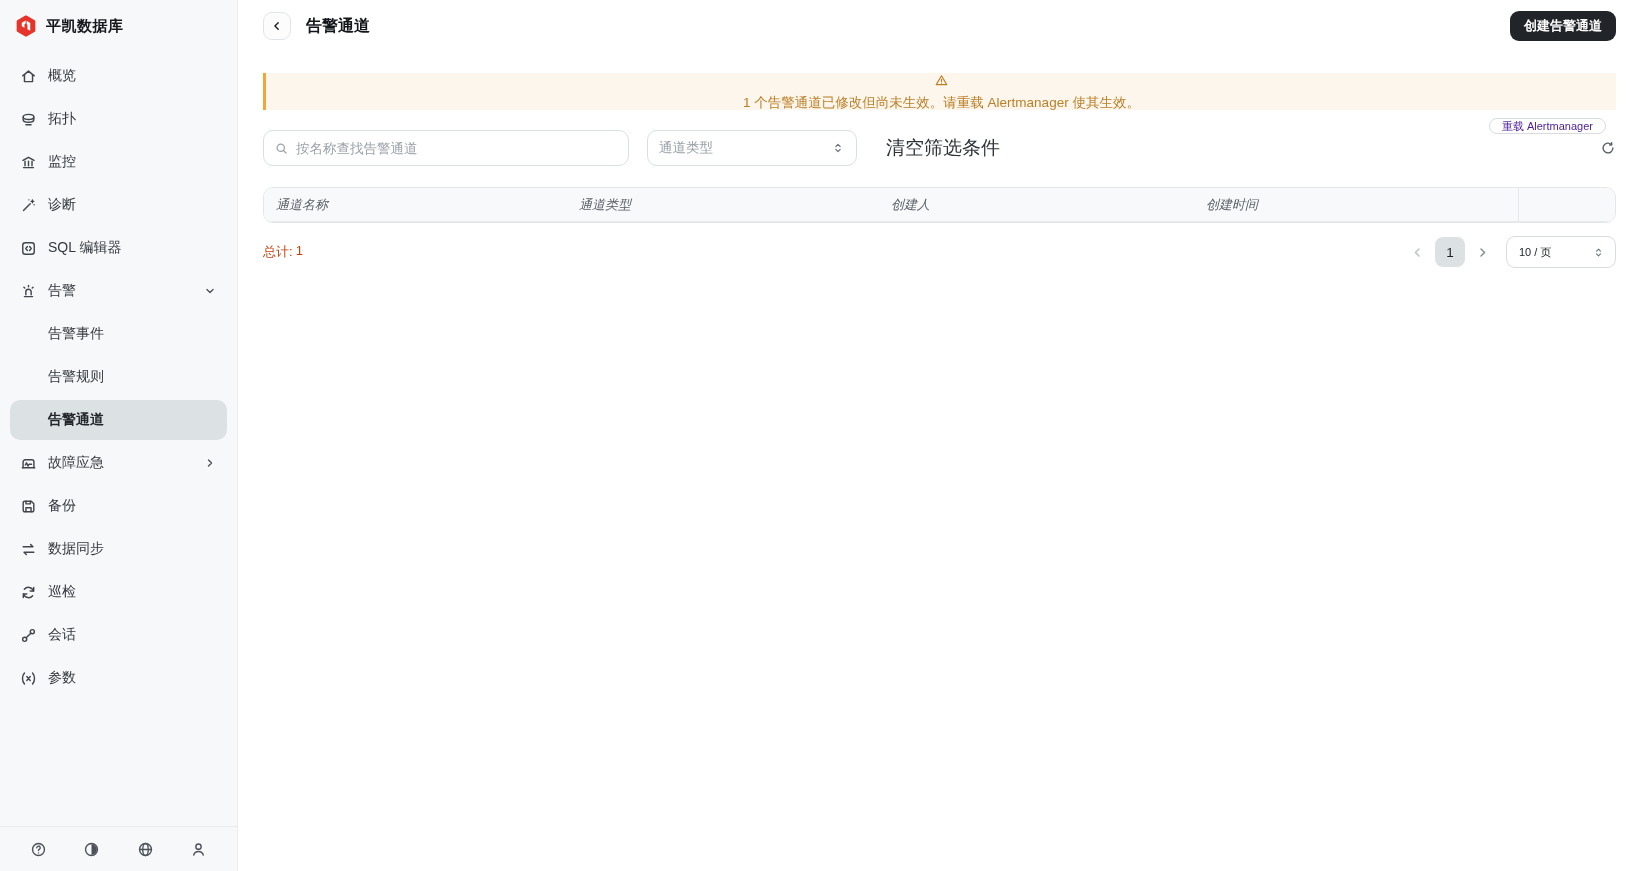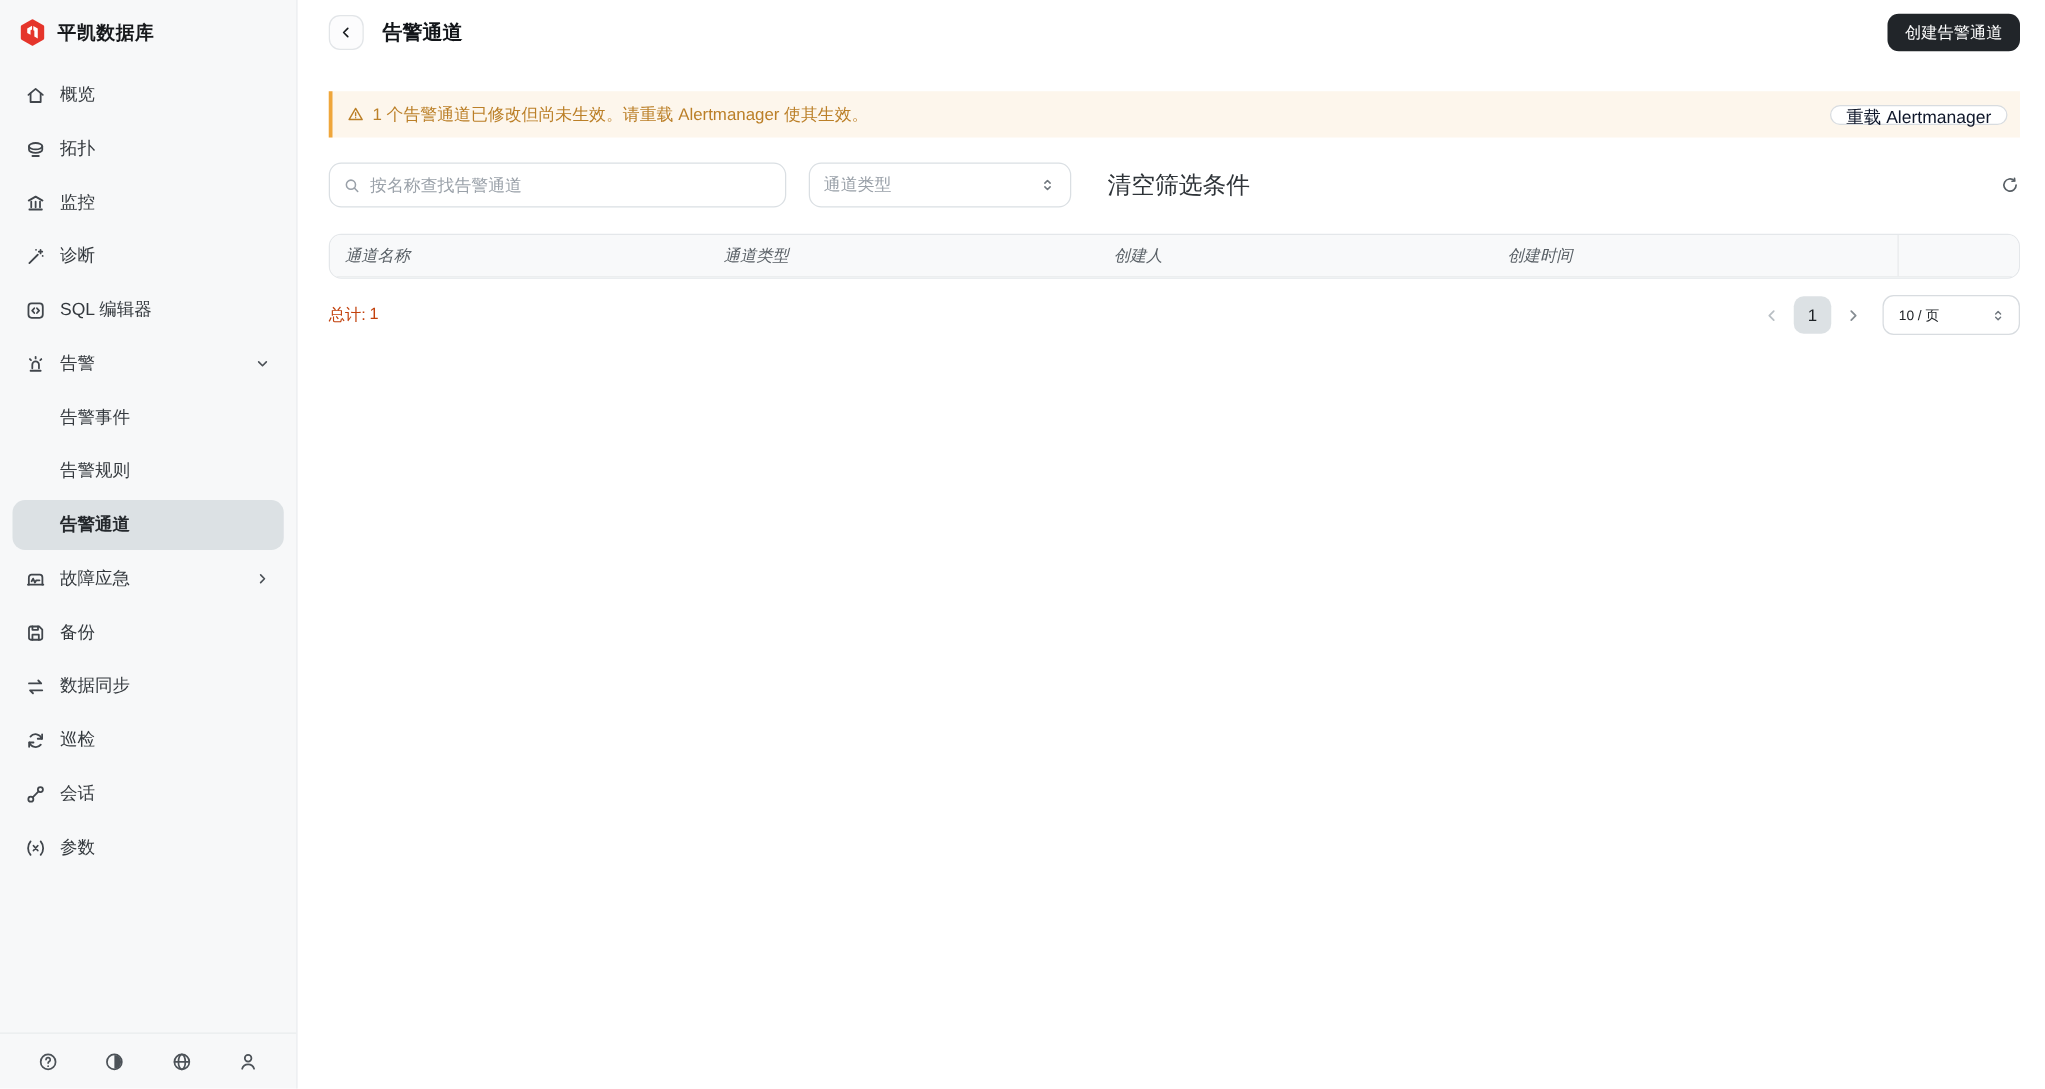--- a/index.html
+++ b/index.html
@@ -28,28 +28,28 @@
   .sidebar-footer .f-icon { display: flex; cursor: pointer; }
 
   
   .main { flex: 1; padding: 0 20px 0 25px; display: flex; flex-direction: column; }
   .page-header { display: flex; align-items: center; padding: 11px 0; }
   .back-btn { width: 28px; height: 28px; border: 1px solid #e2e5e8; border-radius: 9px;
               background: #fcfcfd; display: flex; align-items: center; justify-content: center;
               color: #16191d; cursor: pointer; }
   .page-title { font-size: 16px; font-weight: 700; margin-left: 15px; color: #121519; }
   .create-btn { margin-left: auto; background: #212529; color: #fff; border: none; border-radius: 9px;
-                height: 30px; padding: 0 14px; font-size: 13px; font-weight: 400; cursor: pointer; }
+                height: 30px; padding: 0 14px; font-size: 13px; font-weight: 700; cursor: pointer; }
 
   .banner { margin-top: 21px; background: #fdf6ec; border-left: 3px solid #efa63b;
             display: flex; align-items: center; gap: 6px; padding: 0 10px 0 11px; height: 37px;
-            color: #bb7f27; font-size: 13.5px; }
+            color: #bb7f27; font-size: 13.5px; flex-direction: column; }
   .banner .w-icon { display: flex; color: #bb7f27; }
   .reload-btn { margin-left: auto; background: #fff; border: 1px solid #d8dce0; border-radius: 8px;
-                height: 16px; padding: 0 12px; font-size: 14px; color: #0f172a; font-weight: 500; cursor: pointer; }
+                height: 16px; padding: 0 12px; font-size: 11px; color: #4c1d95; font-weight: 500; cursor: pointer; }
 
   .filter-row { margin-top: 20px; display: flex; align-items: center; }
   .search-box { width: 366px; height: 36px; border: 1px solid #dadfe3; border-radius: 10px;
                 background: #fff; display: flex; align-items: center; gap: 7px; padding: 0 10px; color: #9aa1a9; }
   .search-box input { border: none; outline: none; flex: 1; font-size: 13.5px; color: #14181c;
                       background: transparent; font-family: inherit; }
   .search-box input::placeholder { color: #9aa1a9; }
   .type-select { width: 210px; height: 36px; margin-left: 18px; border: 1px solid #dadfe3;
                  border-radius: 10px; background: #fff; display: flex; align-items: center;
                  justify-content: space-between; padding: 0 11px; color: #9aa1a9; font-size: 13.5px; cursor: pointer; }

